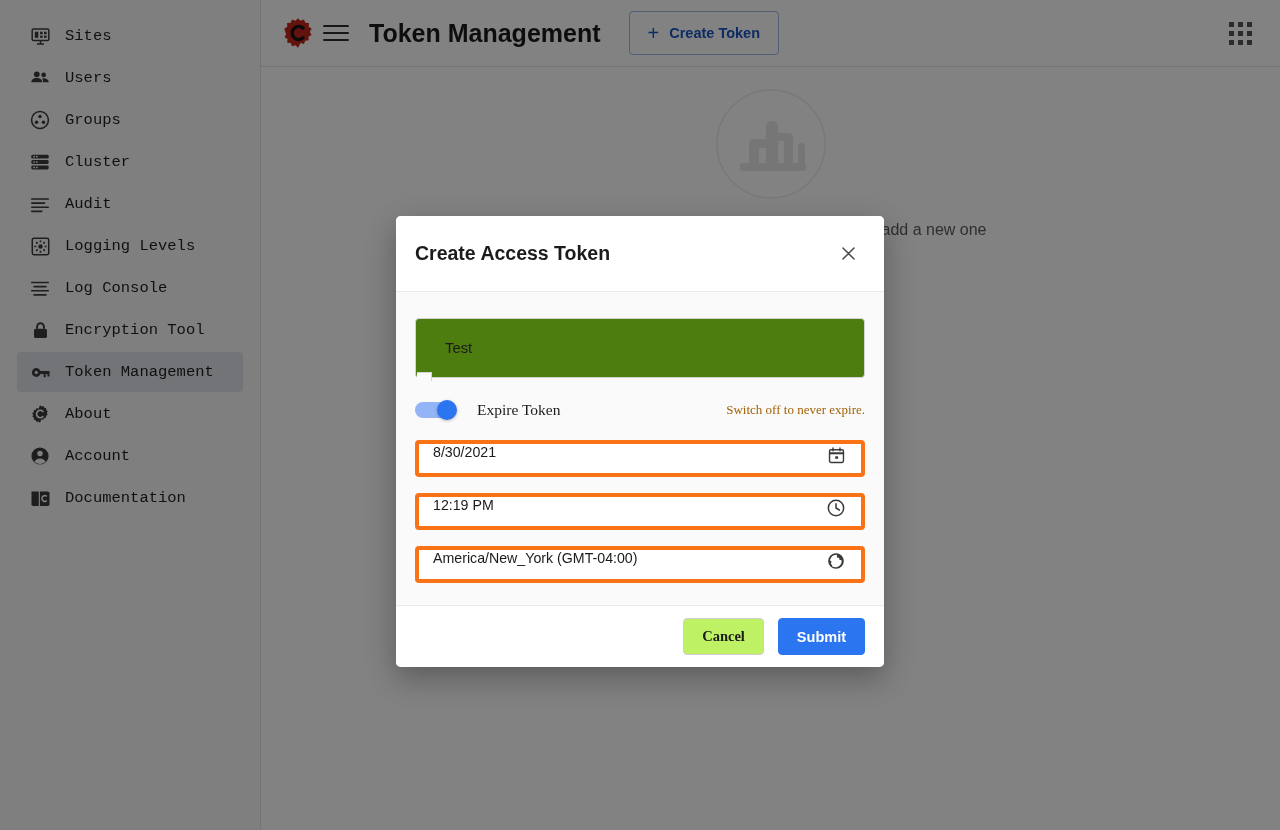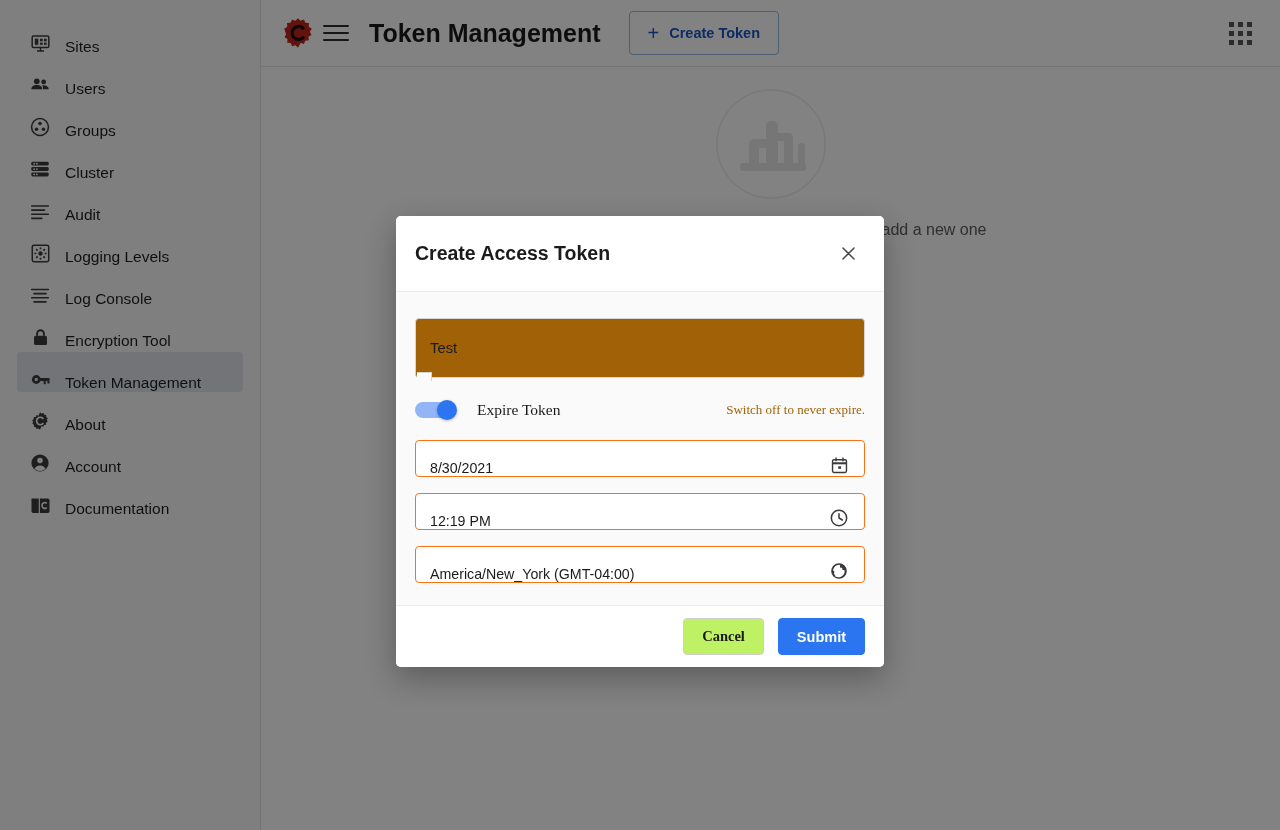--- a/index.html
+++ b/index.html
@@ -16,25 +16,26 @@
   .app { position: absolute; inset: 0; display: flex; background: #ffffff; }
 
   .sidebar {
     width: 261px; height: 830px;
     background: #fafafa;
     border-right: 1px solid #e4e4e4;
     padding-top: 14px;
     flex: 0 0 261px;
   }
   .nav-item {
-    display: flex; align-items: flex-end;
+    display: flex; align-items: center;
     height: 40px; margin: 2px 17px;
     padding: 0 10px;
     border-radius: 4px;
     cursor: pointer;
+    font-family: Liberation Mono, monospace;
   }
   .nav-item.active { background: #dfe3ea; }
   .nav-icon {
     width: 26px; height: 26px;
     flex: 0 0 26px;
     display: flex; align-items: center; justify-content: center;
     margin-right: 12px;
     color: #3c3c3c;
   }
   .nav-icon svg { display: block; }
@@ -124,23 +125,23 @@
   }
   .modal-body { padding: 26px 19px 22px 19px; }
   .modal-desc {
     font-size: 14.8px; line-height: 22.5px; color: #242424;
     margin: 0 0 24px 0;
   }
   .name-field {
     position: relative;
     width: 100%; height: 60px;
     border: 1px solid #d4d4d4; border-radius: 4px;
-    background: #a16207;
+    background: #4d7c0f;
     display: flex; align-items: center;
-    padding: 0 14px;
+    padding: 0 29px;
     font-size: 14.8px; color: #1b1b1b;
     cursor: text;
   }
   .resize-notch {
     position: absolute; left: 1px; bottom: -4px;
     width: 15px; height: 9px;
     background: #fafafa;
     border-right: 1px solid #d4d4d4;
     border-top: 1px solid #d4d4d4;
     border-bottom-left-radius: 4px;
@@ -165,23 +166,23 @@
     background: #2b75f0;
     box-shadow: 0 1px 3px rgba(0,0,0,0.25);
   }
   .toggle-label { font-size: 15.5px; color: #1b1b1b; margin-left: 18px; }
   .toggle-spacer { flex: 1; }
   .toggle-hint { font-size: 13px; color: #a16207; white-space: nowrap; }
 
   .field {
     position: relative;
     width: 100%; height: 37px;
-    border: 1px solid #f97316; border-radius: 4px;
+    border: 4px solid #f97316; border-radius: 4px;
     background: #ffffff;
-    display: flex; align-items: flex-end;
+    display: flex; align-items: flex-start;
     padding: 0 14px;
     margin-bottom: 16px;
     cursor: pointer;
   }
   .field:last-child { margin-bottom: 0; }
   .field-value { font-size: 14.2px; color: #1b1b1b; }
   .field-spacer { flex: 1; }
   .field-icon {
     width: 22px; height: 22px;
     display: flex; align-items: center; justify-content: center;

